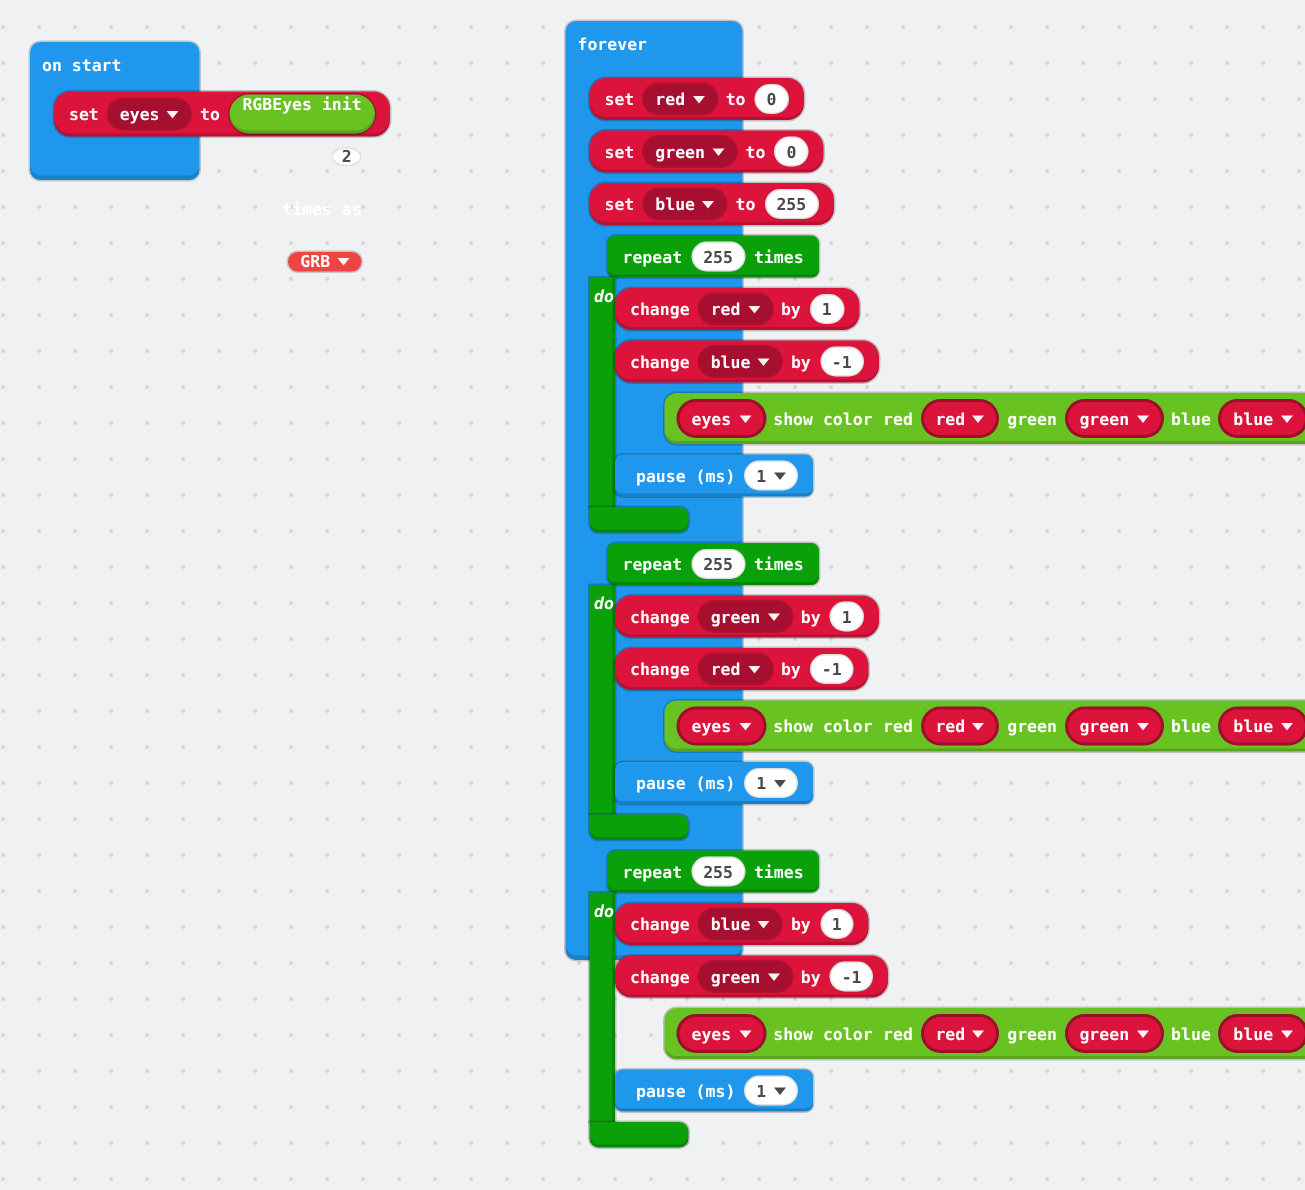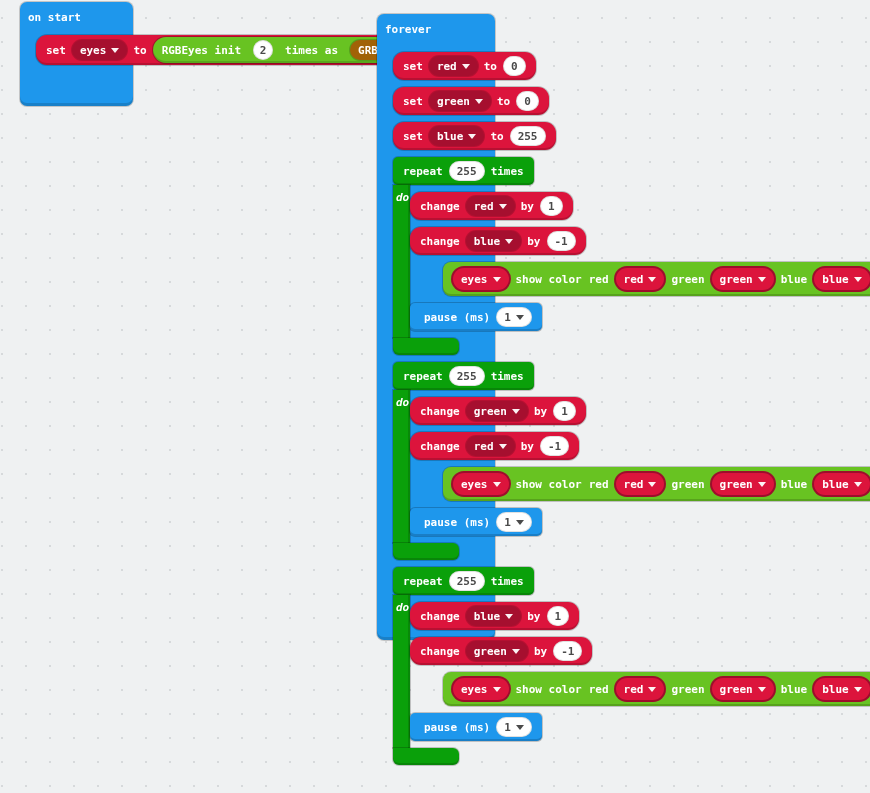--- a/index.html
+++ b/index.html
@@ -29,21 +29,21 @@
     display: inline-flex;
     align-items: center;
     gap: 6px;
     height: 28px;
     padding: 0 10px;
     border-radius: 5px;
     white-space: nowrap;
     box-shadow: 0 0 0 1px rgba(0,0,0,0.20), inset 0 -2px 0 rgba(0,0,0,0.16);
   }
   .crimson { background: #dc143c; border-radius: 11px; }
-  .green   { background: #0aa00a; }
+  .green   { background: #0aa00a; margin-left: 12px; }
   .lime    { background: #68c322; }
   .blue    { background: #1e97ec; padding-left: 14px; }
   .showcolor { height: 34px; border-radius: 8px; gap: 7px; }
   .spine {
     position: absolute; left: 0; top: 28px; width: 17px; height: 153px;
     background: #0aa00a;
     box-shadow: 0 0 0 1px rgba(0,0,0,0.20), inset -2px 0 0 rgba(0,0,0,0.14);
   }
   .do-label { position: absolute; left: 3px; top: 34px; font-style: italic; }
   .bottom-bar {
@@ -56,51 +56,52 @@
     display: inline-flex;
     align-items: center;
     justify-content: center;
     gap: 5px;
     height: 20px;
     padding: 0 8px;
     border-radius: 10px;
     cursor: pointer;
   }
   .crim-d { background: #a60f2f; box-shadow: 0 0 0 1px rgba(0,0,0,0.18); }
-  .lime-d { background: #a16207; box-shadow: 0 0 0 1px rgba(0,0,0,0.18); }
+  .lime-d { background: #ef4444; box-shadow: 0 0 0 1px rgba(0,0,0,0.18); }
   .big { height: 22px; border-radius: 11px; background: #dc143c; box-shadow: 0 0 0 2px #9c0e2c; }
   .white {
     background: #ffffff; color: #4a4a4a;
     box-shadow: inset 0 0 0 1px rgba(0,0,0,0.12);
     min-width: 20px;
   }
   .circle { width: 20px; height: 20px; padding: 0; border-radius: 50%; }
   .reporter {
     display: inline-flex;
-    align-items: center;
-    gap: 12px;
+    align-items: flex-end;
+    gap: 22px;
     height: 26px;
     padding: 0 9px;
     border-radius: 13px;
     background: #68c322;
     box-shadow: 0 0 0 1px rgba(0,0,0,0.25), inset 0 -2px 0 rgba(0,0,0,0.14);
+    flex-direction: column;
   }
   .chev {
     display: inline-block; width: 0; height: 0;
     border-left: 4px solid transparent;
     border-right: 4px solid transparent;
     border-top: 5px solid rgba(255,255,255,0.95);
   }
   .chev.dark { border-top-color: #4a4a4a; }
   .h30 { height: 30px; }
 </style>
 </head>
 <body>
 
-<div class="container c-blue" style="left:20px;top:2px;width:113px;height:104px">
+<div class="container c-blue" style="left:20px;top:28px;width:113px;height:92px">
   <span class="title">on start</span>
 
   <div class="block crimson h30" style="left:16px;top:33px">
     <span>set</span>
     <span class="pill crim-d">
       <span>eyes</span>
       <i class="chev"></i>
     </span>
     <span>to</span>
     <span class="reporter">

